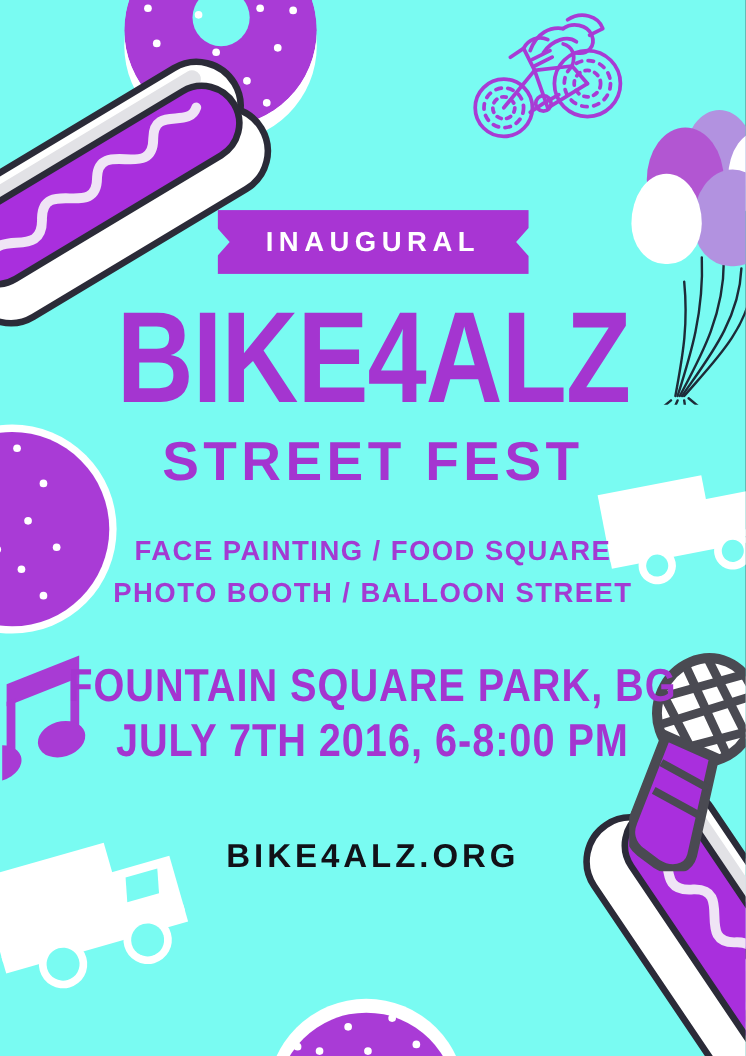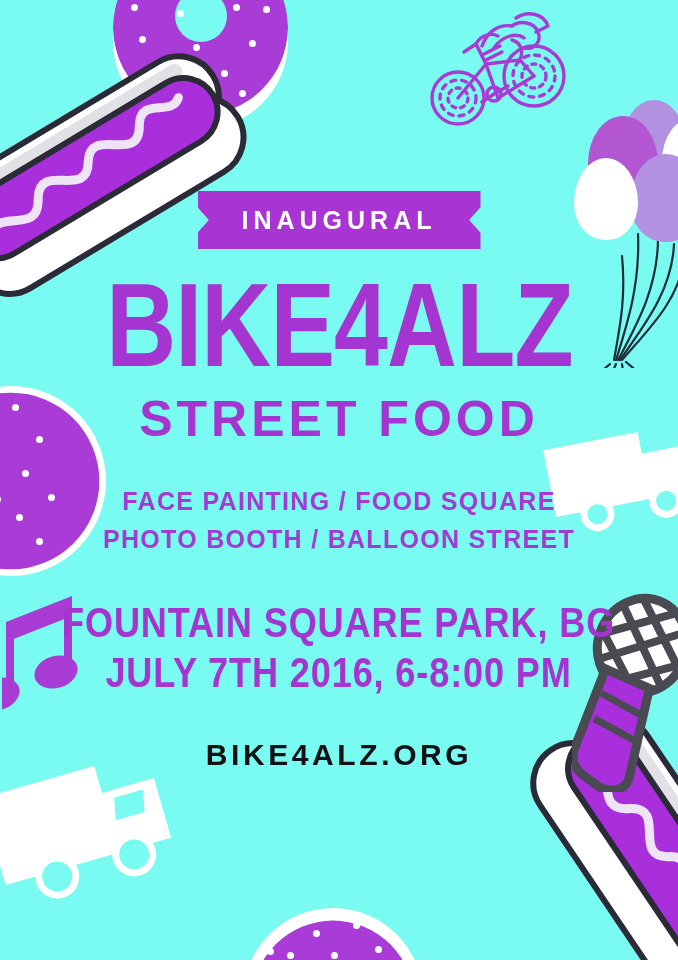--- a/index.html
+++ b/index.html
@@ -142,21 +142,21 @@
     color:#a435d0;
     font-family:"Liberation Sans Narrow","Liberation Sans", sans-serif;
     font-size:42px;
     font-weight:700;
     line-height:1.2;
     letter-spacing:1px;
     transform:scaleX(.86);
   }
 
   .url{
-    margin-top:40px;
+    margin-top:64px;
     color:#111118;
     font-size:30px;
     font-weight:700;
     letter-spacing:3.6px;
   }
 </style>
 </head>
 <body>
 
 <div id="poster">
@@ -315,21 +315,21 @@
       </g>
     </g>
   </svg>
 
   <div id="content">
 
     <div class="ribbon">INAUGURAL</div>
 
     <div class="title">BIKE4ALZ</div>
 
-    <div class="subtitle">STREET FOOD</div>
+    <div class="subtitle">STREET FEST</div>
 
     <div class="activities">
       <div>FACE PAINTING / FOOD SQUARE</div>
       <div>PHOTO BOOTH / BALLOON STREET</div>
     </div>
 
     <div class="venue">
       <div>FOUNTAIN SQUARE PARK, BG</div>
       <div>JULY 7TH 2016, 6-8:00 PM</div>
     </div>

